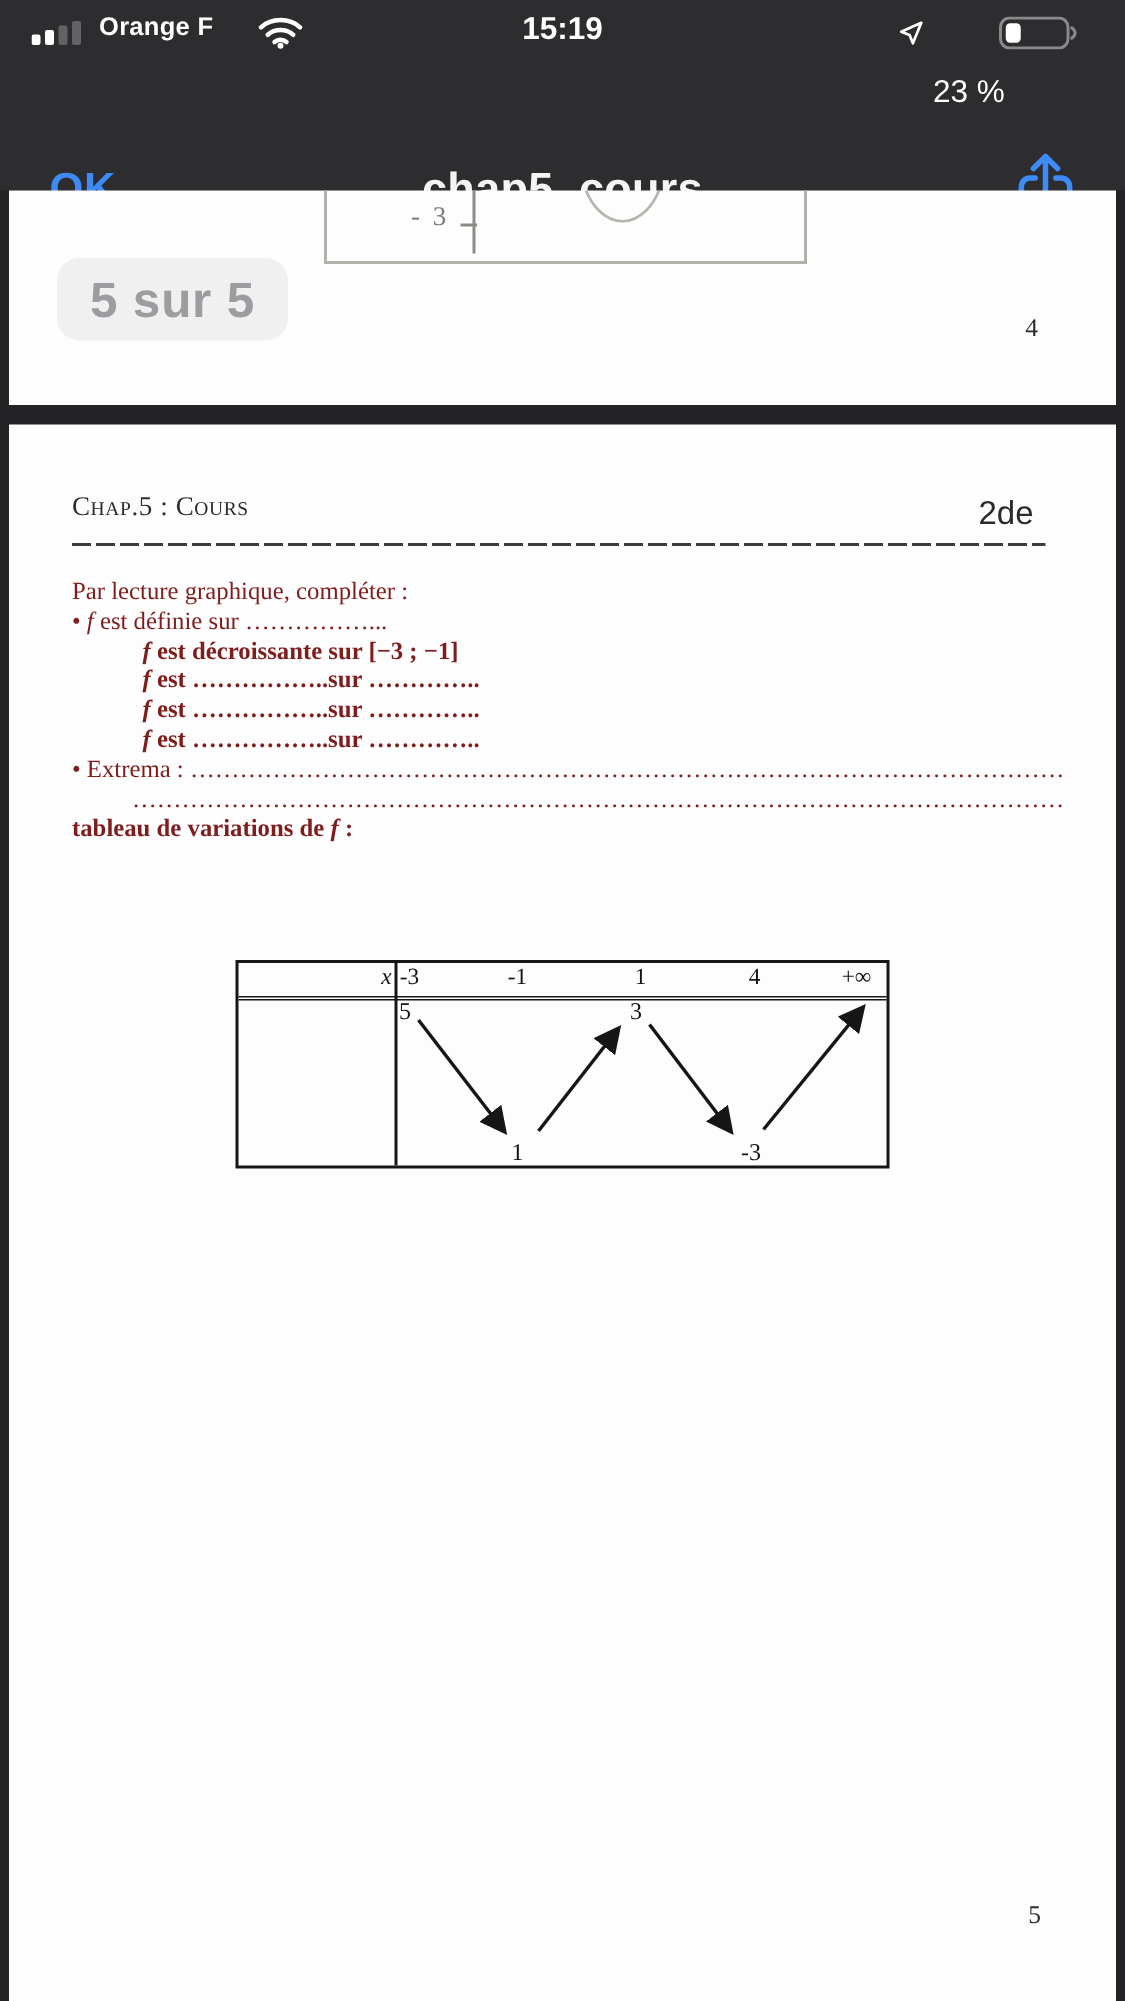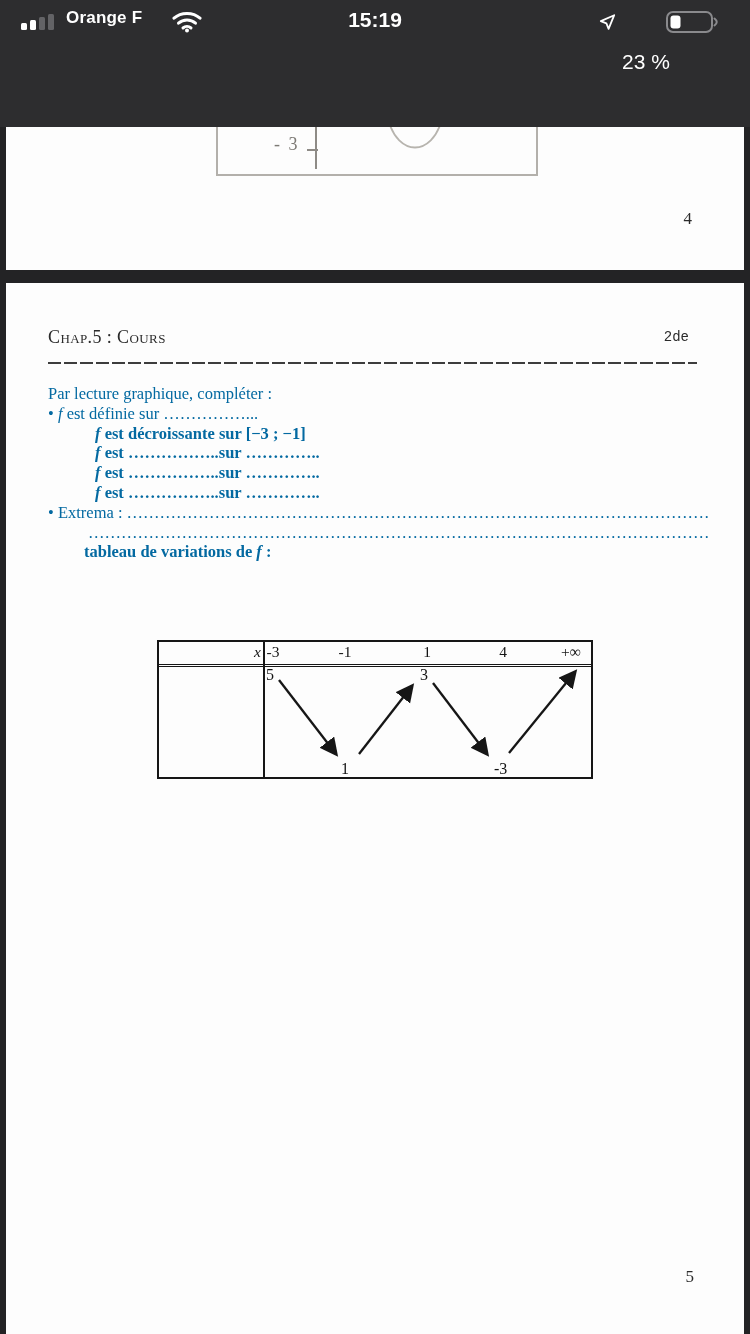--- a/index.html
+++ b/index.html
@@ -38,32 +38,32 @@
   .graph-curve{position:absolute;left:210px;top:0;pointer-events:none;}
   .page-indicator{position:absolute;left:32px;top:45px;width:154px;height:55px;border-radius:15px;
     background:#f0f0f1;color:#9d9da1;font-size:33px;font-weight:700;letter-spacing:.5px;
     display:flex;align-items:center;justify-content:center;}
   .pagenum{position:absolute;font-family:"Liberation Serif",serif;font-size:17px;color:#2b2b2b;}
   #pn4{right:52px;top:82px;}
   #pn5{right:50px;top:984px;}
   
   .doc-head-left{position:absolute;left:42px;top:44px;font-family:"Liberation Serif",serif;
     font-variant:small-caps;font-size:18px;color:#2b2b2b;letter-spacing:.4px;}
-  .doc-head-right{position:absolute;right:55px;top:46px;font-family:Liberation Mono, monospace;
-    font-size:14px;color:#2b2b2b;margin-left:24px;}
+  .doc-head-right{position:absolute;right:55px;top:46px;font-family:Liberation Sans, sans-serif;
+    font-size:22px;color:#2b2b2b;margin-left:24px;}
   .head-rule{position:absolute;left:42px;top:79px;width:649px;height:2px;
     background:repeating-linear-gradient(90deg,#3d3d3d 0 13px,transparent 13px 16px);}
   .paragraph{position:absolute;left:42px;top:101px;right:36px;
-    font-family:"Liberation Serif",serif;font-size:16.5px;line-height:19.8px;color:#0369a1;
+    font-family:"Liberation Serif",serif;font-size:16.5px;line-height:19.8px;color:#7f1d1d;
     white-space:nowrap;}
   .doc-line{height:19.8px;overflow:hidden;}
   .doc-line.ind1{padding-left:47px;font-weight:bold;}
   .doc-line.ind2{padding-left:40px;}
   .doc-line.gap{margin-top:15px;}
-  .doc-line.b{font-weight:700;margin-left:36px;}
+  .doc-line.b{font-weight:700;}
   
   .vtable{position:absolute;left:151px;top:357px;width:436px;height:139px;
     border:2px solid #161616;box-sizing:border-box;background:#fdfdfd;
     font-family:"Liberation Serif",serif;color:#141414;}
   .vt-headrow{position:absolute;top:0;left:0;right:0;height:22px;border-bottom:3px double #161616;}
   .vt-xlabel{position:absolute;top:1px;left:0;width:102px;text-align:right;
     font-style:italic;font-size:15.5px;}
   .vt-divider{position:absolute;left:104px;top:0;bottom:0;width:2px;background:#161616;}
   .vt-tick{position:absolute;top:1px;transform:translateX(-50%);font-size:15.5px;}
   .vt-tick.t0{left:114px}.vt-tick.t1{left:186px}.vt-tick.t2{left:268px}
@@ -98,30 +98,39 @@
     <svg class="locarrow" width="19" height="19" viewBox="0 0 19 19">
       <path d="M16.2,2.2 L2.8,8.1 L8.4,10.3 L10.6,15.9 Z" fill="none" stroke="#fff" stroke-width="1.8" stroke-linejoin="round"></path>
     </svg>
     <span class="battpct">23 %</span>
     <svg class="battery" width="54" height="22" viewBox="0 0 54 22">
       <rect x="1" y="1" width="45" height="20" rx="6" fill="none" stroke="#8a8a8d" stroke-width="2"></rect>
       <rect x="4.5" y="4.5" width="10" height="13" rx="3" fill="#ffffff"></rect>
       <path d="M48.5,7.5 q4.5,3.5 0,7" fill="none" stroke="#8a8a8d" stroke-width="2" stroke-linecap="round"></path>
     </svg>
   </div>
+  <div class="navbar">
+    <div class="ok-btn">OK</div>
+    <div class="doc-title">chap5_cours</div>
+    <svg class="share-btn" viewBox="0 0 40 50">
+      <path d="M14,16 H11 a5,5 0 0 0 -5,5 V40 a5,5 0 0 0 5,5 H29 a5,5 0 0 0 5,-5 V21 a5,5 0 0 0 -5,-5 H26" fill="none" stroke="#3e8bf8" stroke-width="3.2" stroke-linecap="round"></path>
+      <path d="M20,3.5 V27 M13,10.5 L20,3.5 L27,10.5" fill="none" stroke="#3e8bf8" stroke-width="3.2" stroke-linecap="round" stroke-linejoin="round"></path>
+    </svg>
+  </div>
 </div>
 
 <div class="page" id="page4">
   <div class="graph-box"></div>
   <div class="graph-axis"></div>
   <div class="graph-tick"></div>
   <div class="graph-label">- 3</div>
   <svg class="graph-curve" width="322" height="61" viewBox="0 0 322 61">
     <path d="M172,-8 C182,30 216,30 226,-8" fill="none" stroke="#b7b4ae" stroke-width="1.8"></path>
   </svg>
+  <div class="page-indicator">5 sur 5</div>
   <div class="pagenum" id="pn4">4</div>
 </div>
 
 <div class="page" id="page5">
   <div class="doc-head-left">Chap.5 : Cours</div>
   <div class="doc-head-right">2de</div>
   <div class="head-rule"></div>
 
   <div class="paragraph">
       <div class="doc-line"><span>Par lecture graphique, compléter :</span></div>

